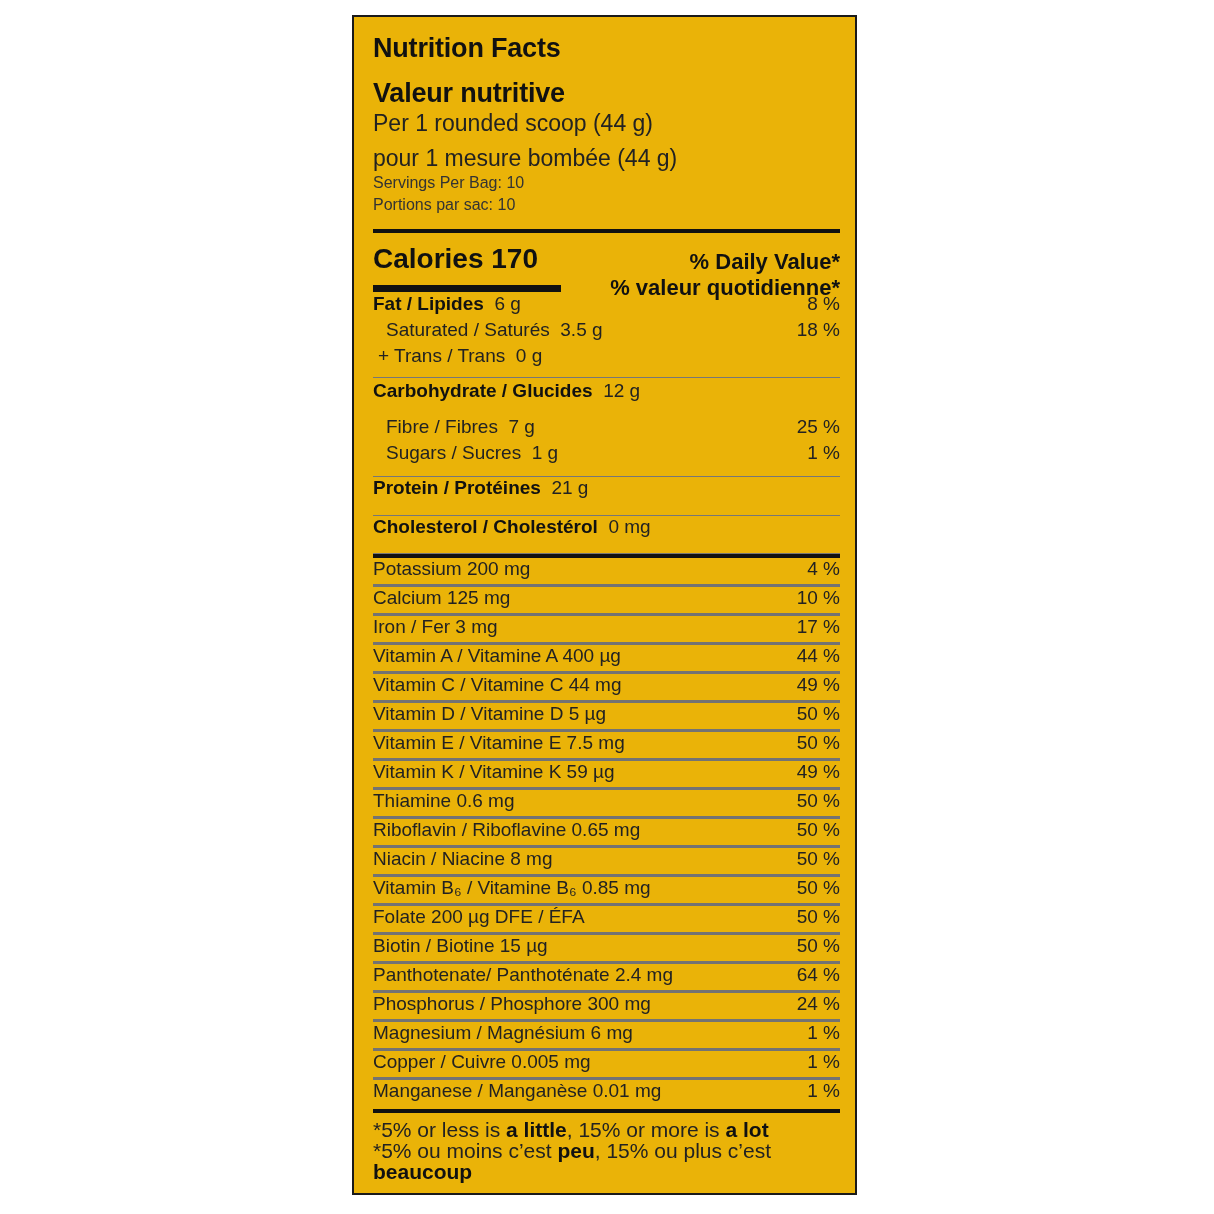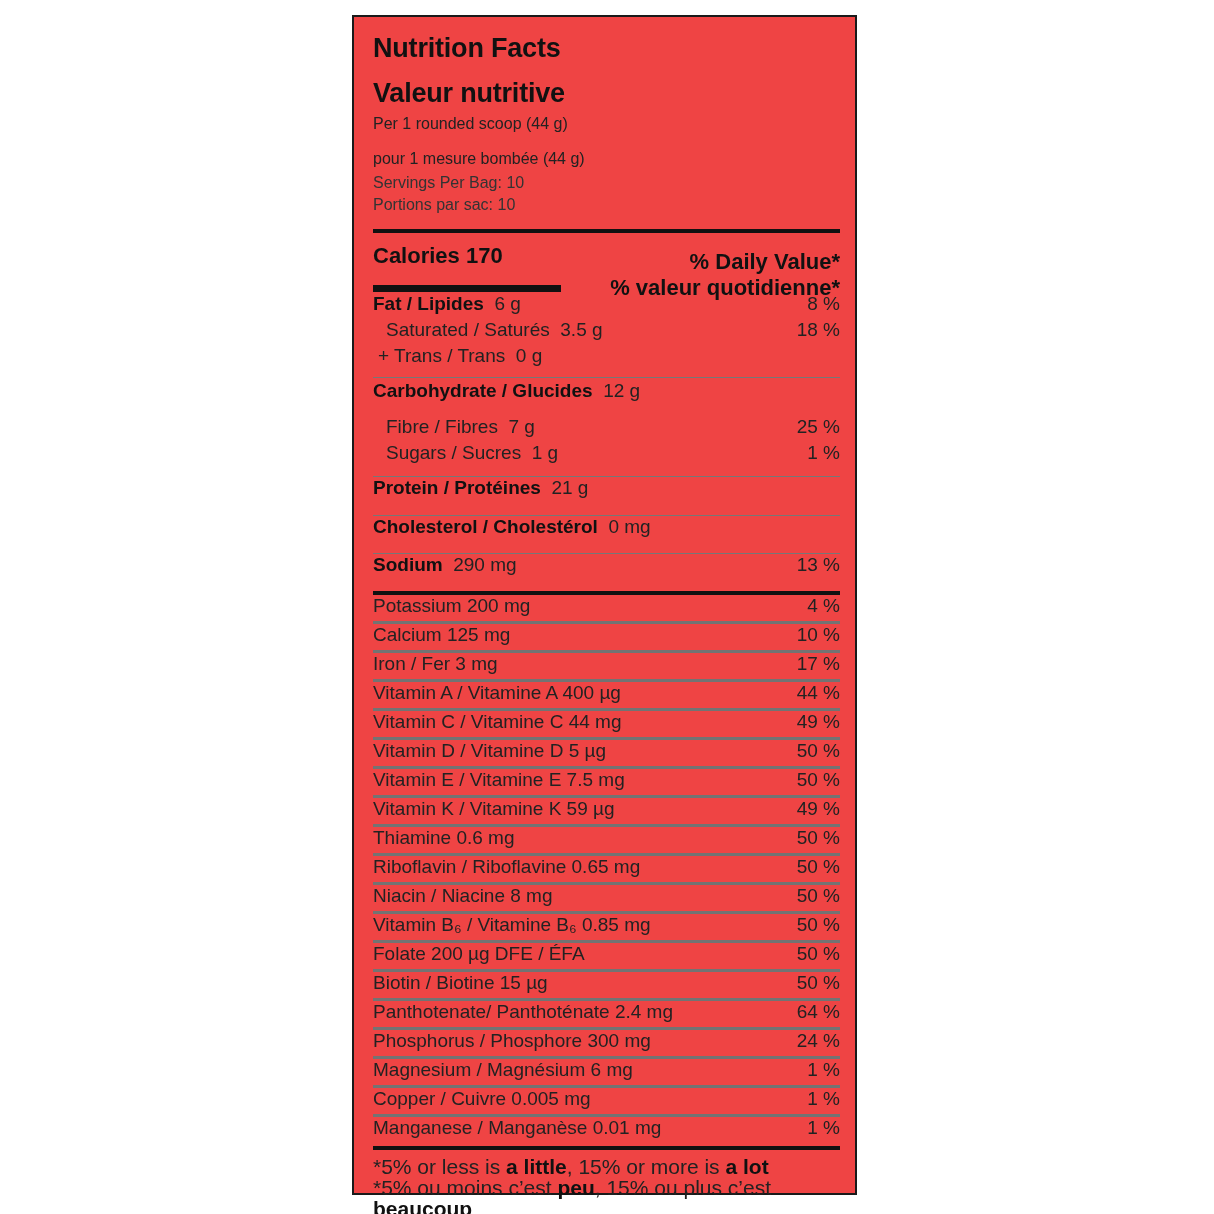--- a/index.html
+++ b/index.html
@@ -1,27 +1,27 @@
 <!DOCTYPE html>
 <html><head>
 <meta charset="utf-8">
 <style>
   html, body { margin:0; padding:0; background:#ffffff; }
   body { width:1214px; height:1214px; position:relative; font-family:"Liberation Sans", sans-serif; color:#111; }
   .label {
     position:absolute; left:352px; top:15px; width:505px; height:1180px;
-    border:2px solid #1a1a1a; box-sizing:border-box; background:#ef4444;
+    border:2px solid #1a1a1a; box-sizing:border-box; background:#eab308;
   }
   .inner { position:absolute; left:19px; top:0; width:467px; }
   .title { font-weight:bold; font-size:27px; line-height:29px; letter-spacing:-0.2px; margin-top:17px; }
-  .serving { font-size:16px; line-height:25px; color:#222; margin-top:3px; }
+  .serving { font-size:23px; line-height:25px; color:#222; margin-top:3px; }
   .small { font-size:16px; line-height:22px; color:#333; }
   .bar-thick { height:4px; background:#111; margin-top:13px; }
   .cal-row { position:relative; height:60px; }
-  .cal { position:absolute; left:0; top:10px; font-size:22px; font-weight:bold; }
+  .cal { position:absolute; left:0; top:10px; font-size:28px; font-weight:bold; }
   .cal-bar { position:absolute; left:0; top:52px; width:188px; height:7px; background:#111; }
   .dv-head { position:absolute; right:0; top:16px; text-align:right; font-weight:bold; font-size:22px; line-height:26px; }
   .row { position:relative; font-size:19px; color:#222; display:flex; justify-content:space-between; align-items:flex-start; }
   .row b { color:#111; }
   .row .pct { text-align:right; }
   .sub { padding-left:13px; }
   .trans { padding-left:5px; }
   .hr { height:1px; background:#777; }
   .hr-thick { height:4px; background:#111; }
   .vit { height:29px; border-bottom:3px solid #737373; box-sizing:border-box; }
@@ -84,24 +84,20 @@
       <span class="pct"></span>
     </div>
     <div class="hr"></div>
 
     <div class="row" style="height:37px">
       <span><b>Cholesterol / Cholestérol</b>&nbsp; <span>0 mg</span></span>
       <span class="pct"></span>
     </div>
     <div class="hr"></div>
 
-    <div class="row" style="height:37px">
-      <span><b>Sodium</b>&nbsp; <span>290 mg</span></span>
-      <span class="pct">13 %</span>
-    </div>
     <div class="hr-thick"></div>
 
     <div id="micros">
         <div class="row vit">
           <span>Potassium  200 mg</span>
           <span class="pct">4 %</span>
         </div>
         <div class="row vit">
           <span>Calcium  125 mg</span>
           <span class="pct">10 %</span>

